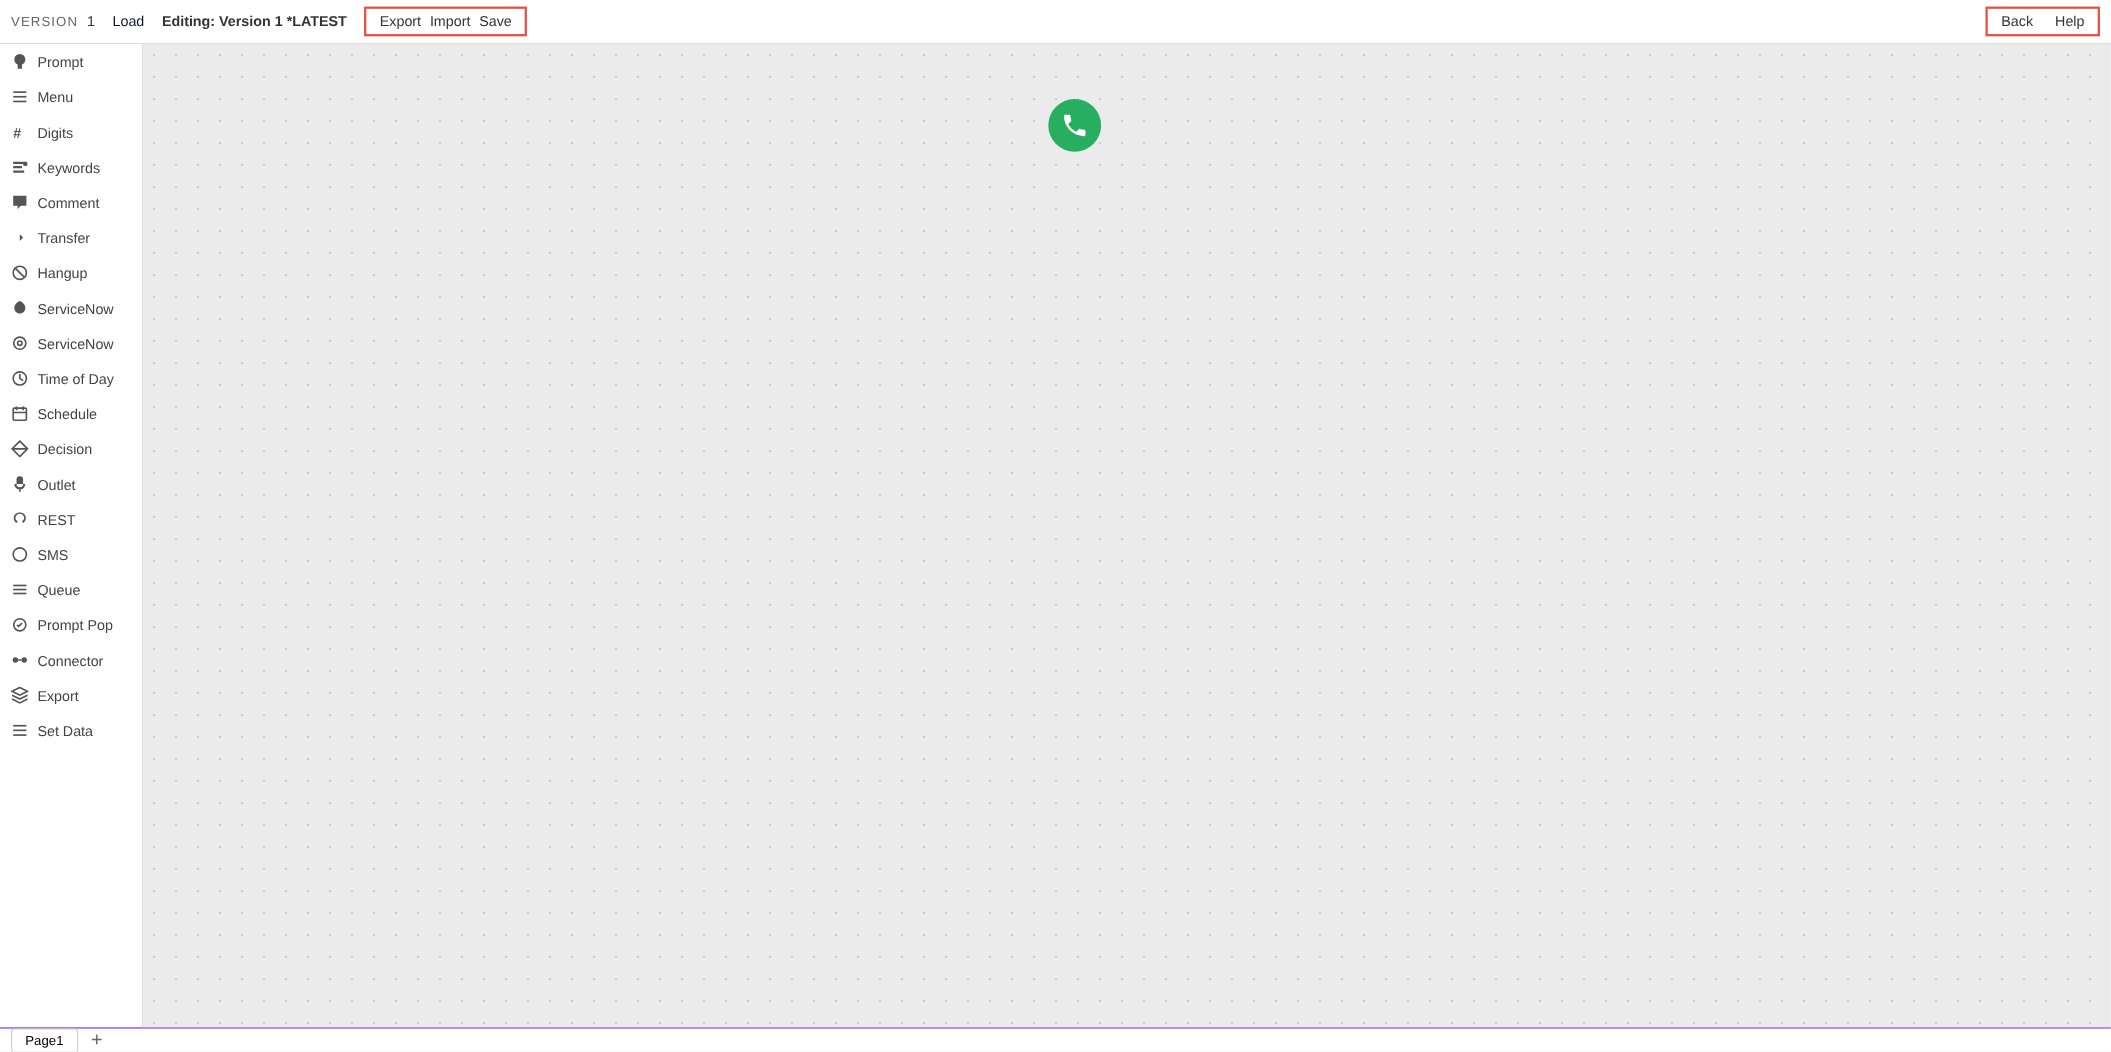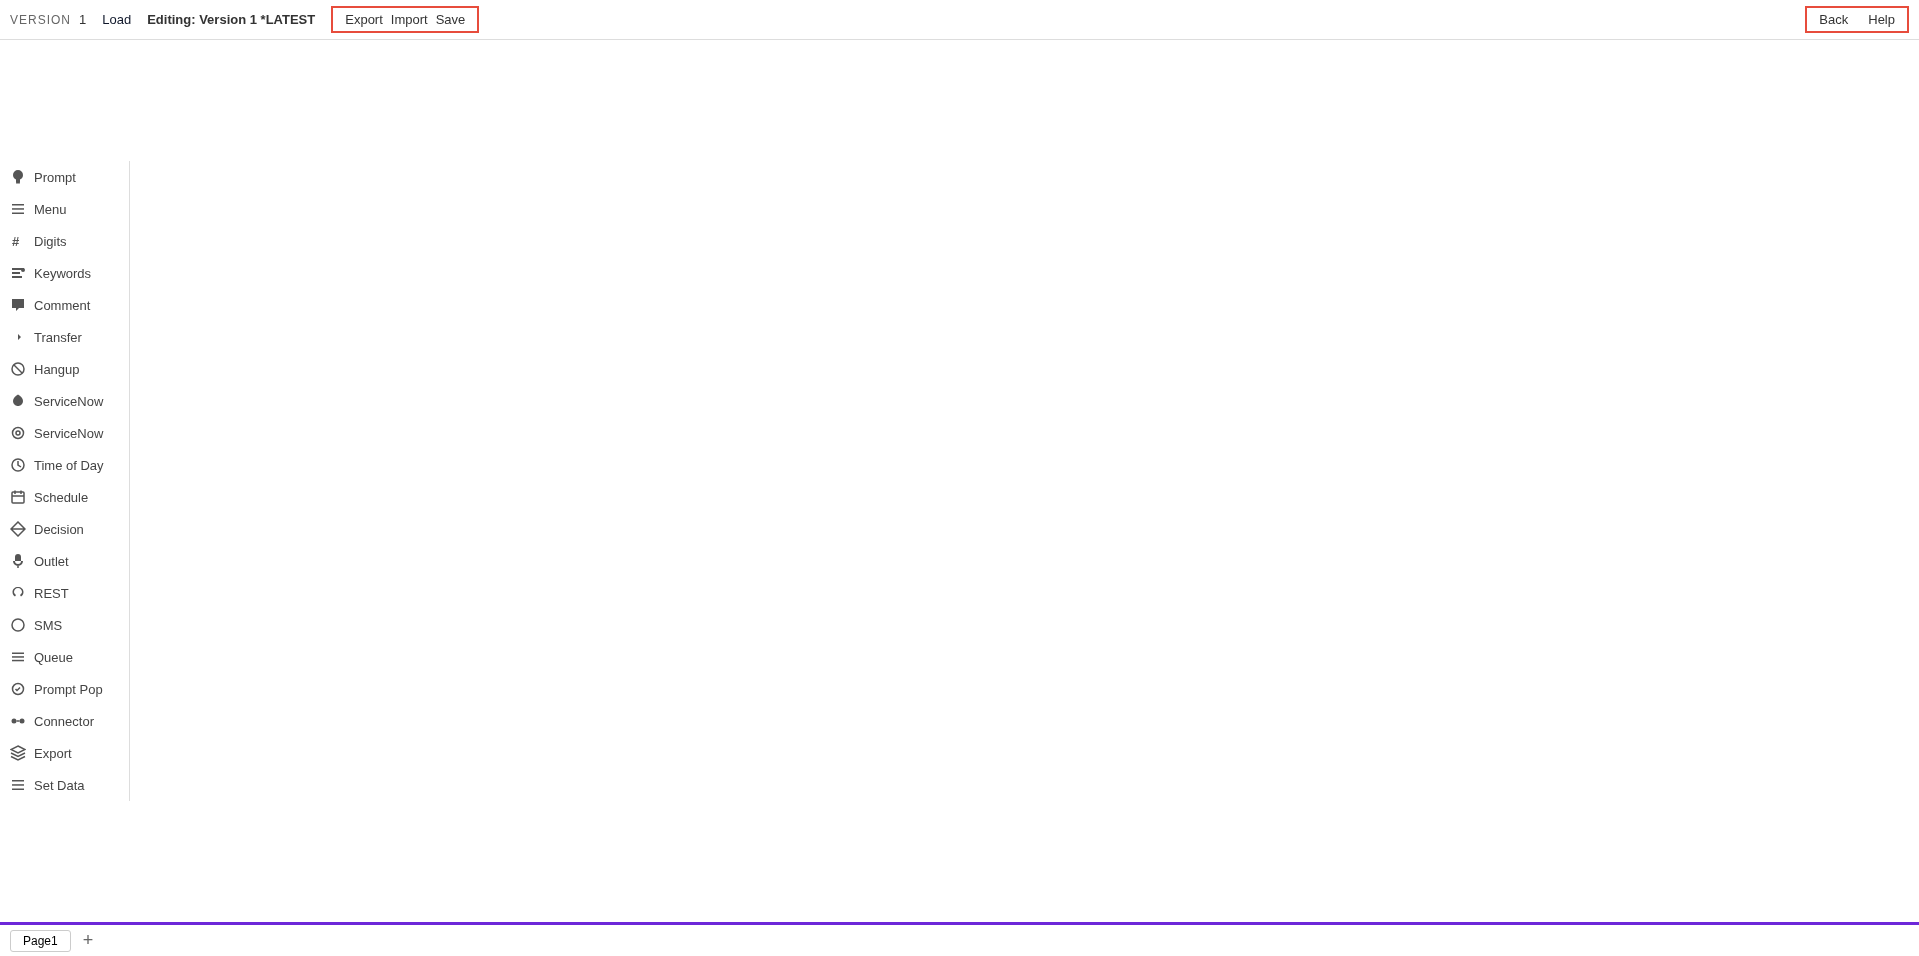--- a/index.html
+++ b/index.html
@@ -69,21 +69,20 @@
       font-size: 13px;
       color: #333;
       padding: 2px 4px;
     }
 
     
     .main-layout {
       display: flex;
       flex: 1;
       overflow: hidden;
-      align-items: center;
     }
 
     
     .sidebar {
       width: 130px;
       border-right: 1px solid #ddd;
       background: #fff;
       overflow-y: auto;
       flex-shrink: 0;
       display: flex;
@@ -136,22 +135,22 @@
       cursor: pointer;
     }
     .phone-node svg {
       width: 26px;
       height: 26px;
       fill: #fff;
     }
 
     
     .footer {
-      height: 34px;
-      border-top: 3px solid #6d28d9;
+      height: 22px;
+      border-top: 1px solid #6d28d9;
       display: flex;
       align-items: center;
       padding: 0 10px;
       background: #fff;
       flex-shrink: 0;
     }
     .footer-page-tab {
       background: #fff;
       border: 1px solid #ccc;
       border-radius: 3px;

